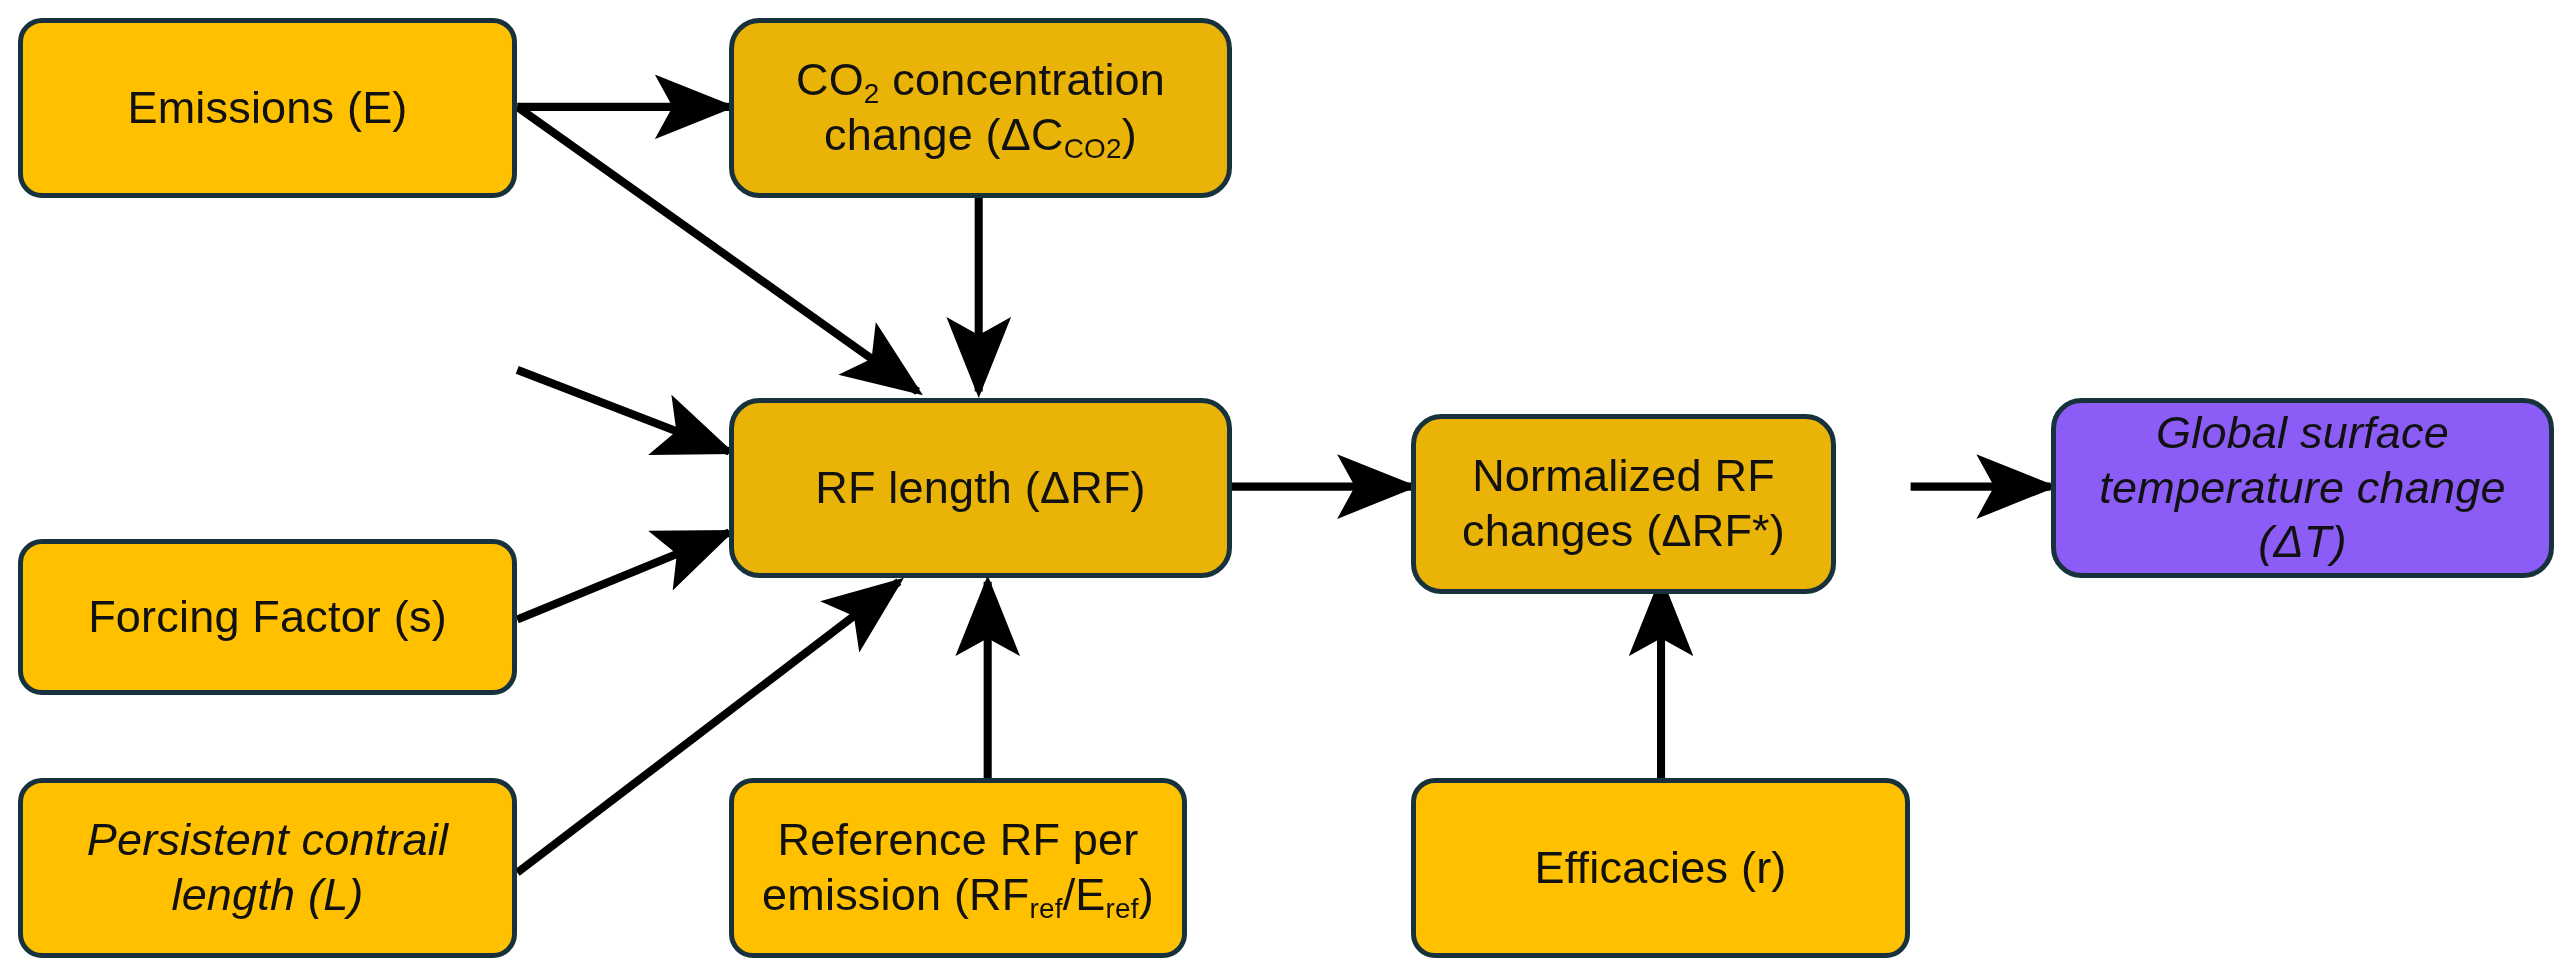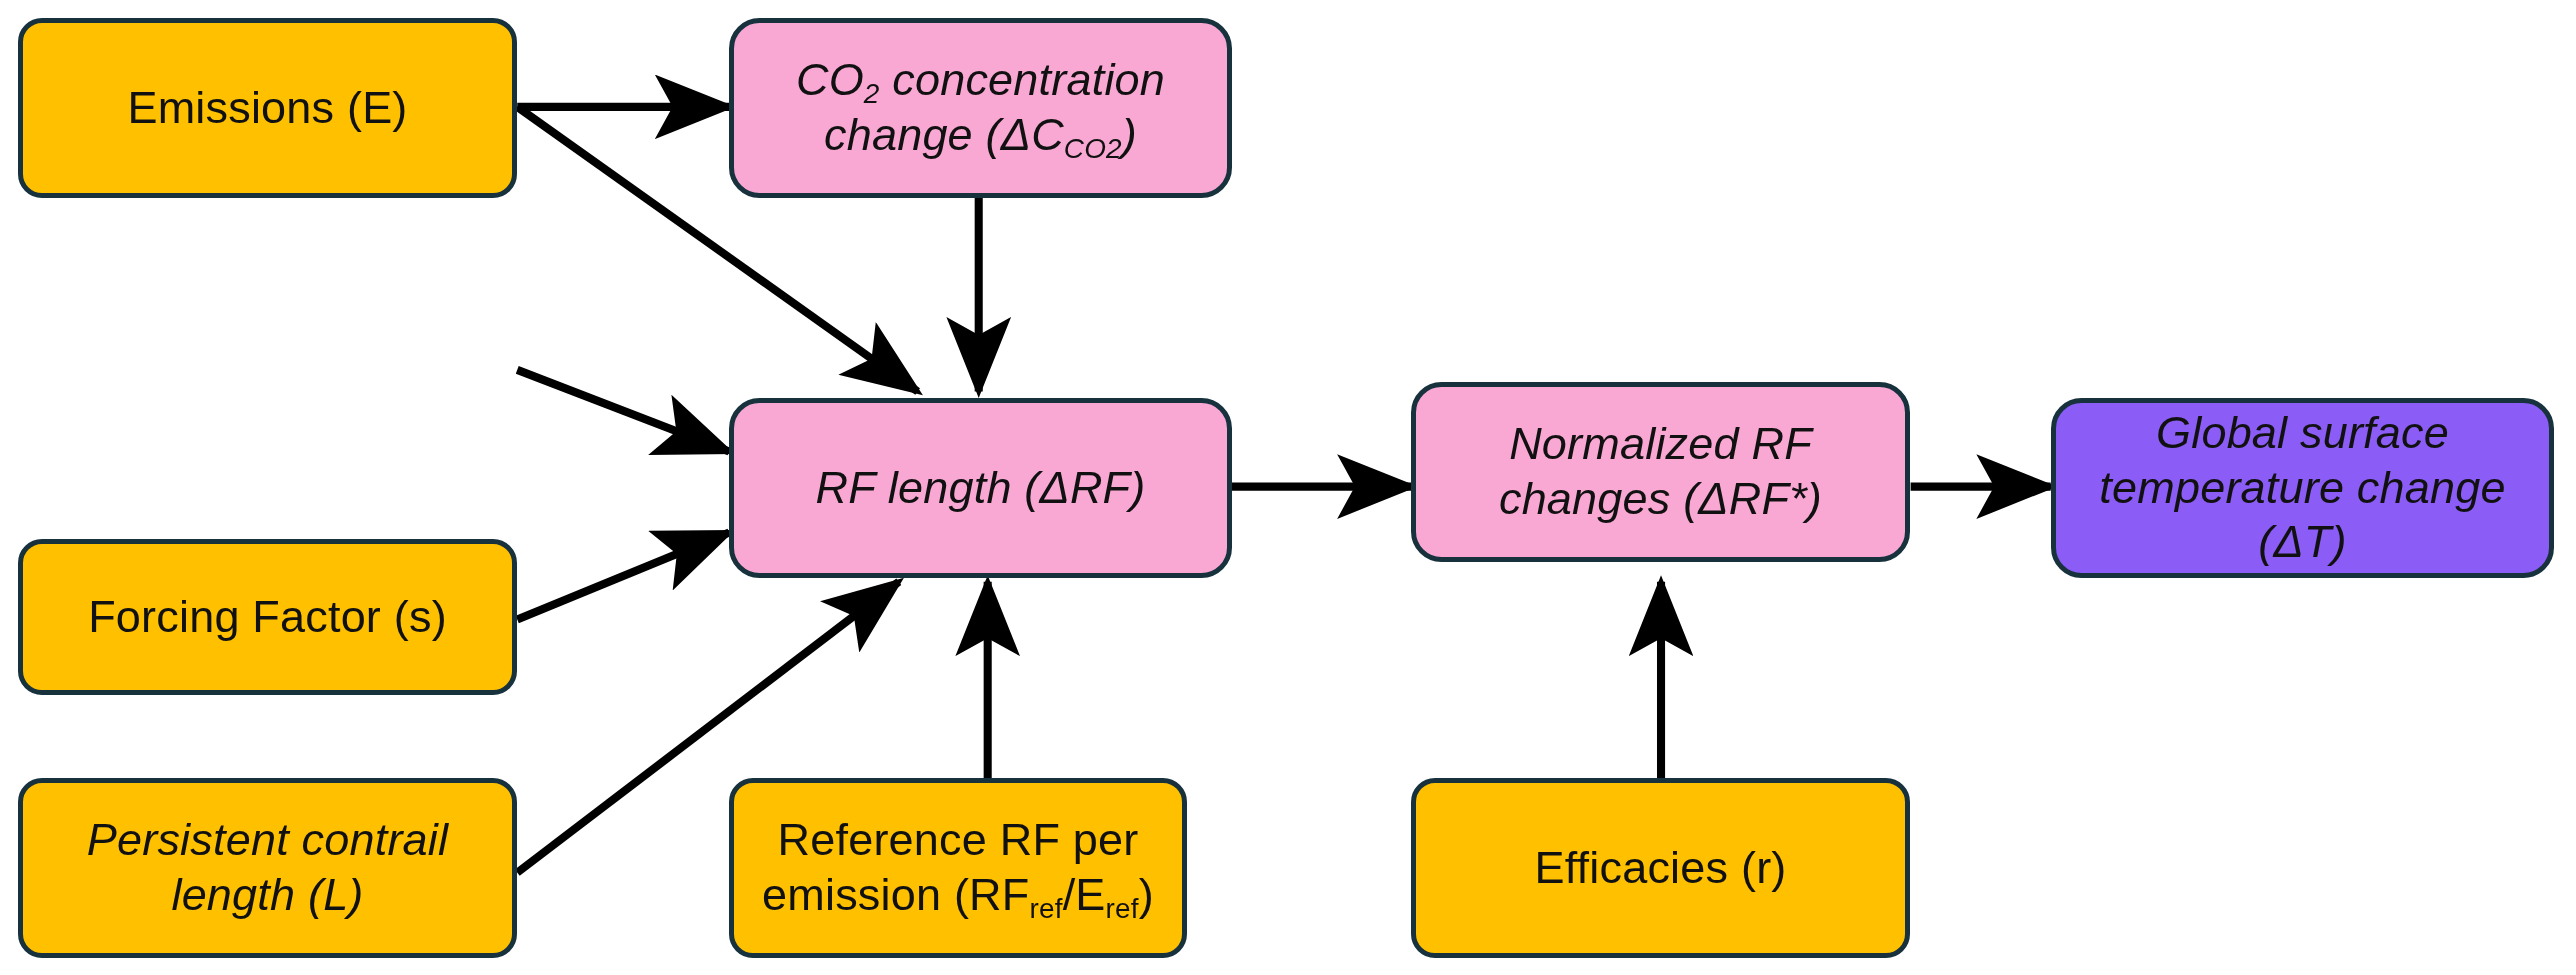--- a/index.html
+++ b/index.html
@@ -38,21 +38,21 @@
     font-size: 45px;
     line-height: 1.22;
     color: #111111;
     letter-spacing: 0.2px;
   }
   .node-label {
     display: block;
     width: 100%;
   }
   .fill-orange { background: #FFC000; border-radius: 24px; }
-  .fill-blue   { background: #f9a8d4; font-style: italic; }
+  .fill-blue   { background: #eab308; }
   .fill-green  { background: #8b5cf6; font-style: italic; }
 
   sub {
     font-size: 0.62em;
     line-height: 0;
     vertical-align: baseline;
     position: relative;
     bottom: -0.30em;
   }
 </style>
@@ -107,21 +107,21 @@
   </div>
 
   <div class="node fill-blue" style="left:729px; top:398px; width:503px; height:180px;">
     <span class="node-label">RF length (ΔRF)</span>
   </div>
 
   <div class="node fill-orange" style="left:729px; top:778px; width:458px; height:180px;">
     <span class="node-label">Reference RF per<br>emission (RF<sub>ref</sub>/E<sub>ref</sub>)</span>
   </div>
 
-  <div class="node fill-blue" style="left:1411px; top:382px; width:499px; height:180px;">
+  <div class="node fill-blue" style="left:1411px; top:414px; width:425px; height:180px;">
     <span class="node-label">Normalized RF<br>changes (ΔRF*)</span>
   </div>
 
   <div class="node fill-orange" style="left:1411px; top:778px; width:499px; height:180px;">
     <span class="node-label">Efficacies (r)</span>
   </div>
 
   <div class="node fill-green" style="left:2051px; top:398px; width:503px; height:180px;">
     <span class="node-label">Global surface<br>temperature change<br>(ΔT)</span>
   </div>

